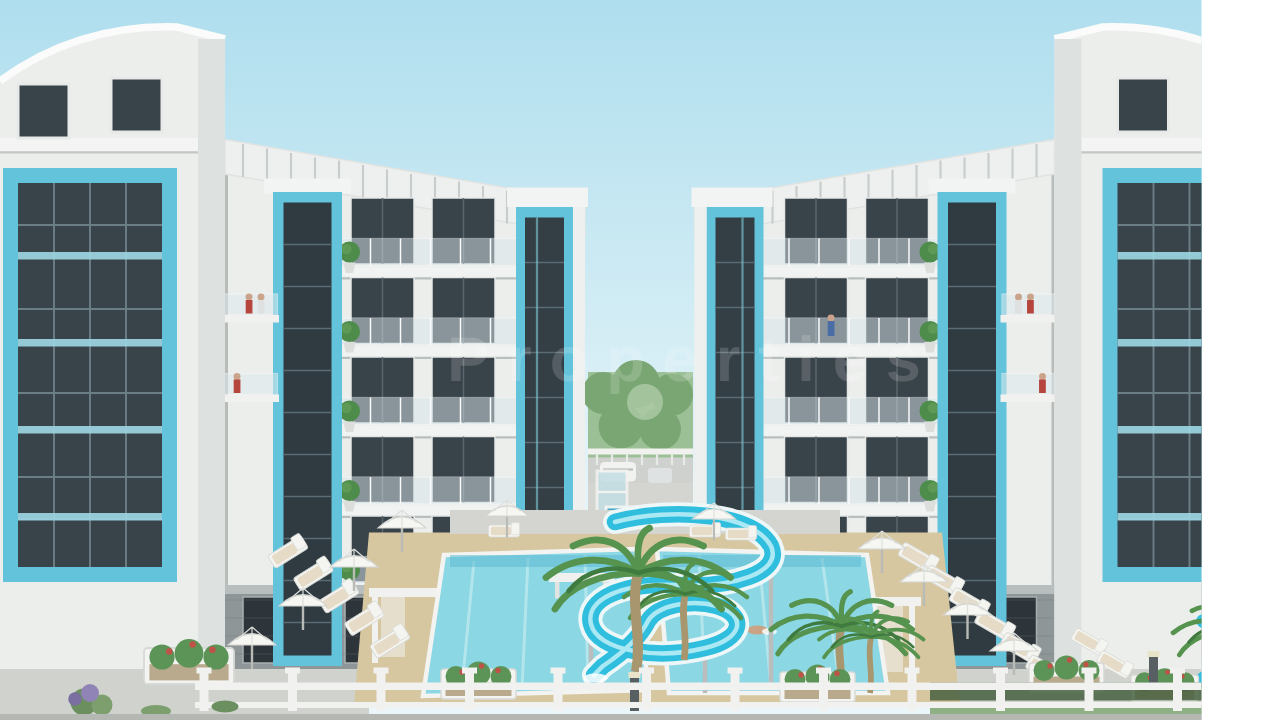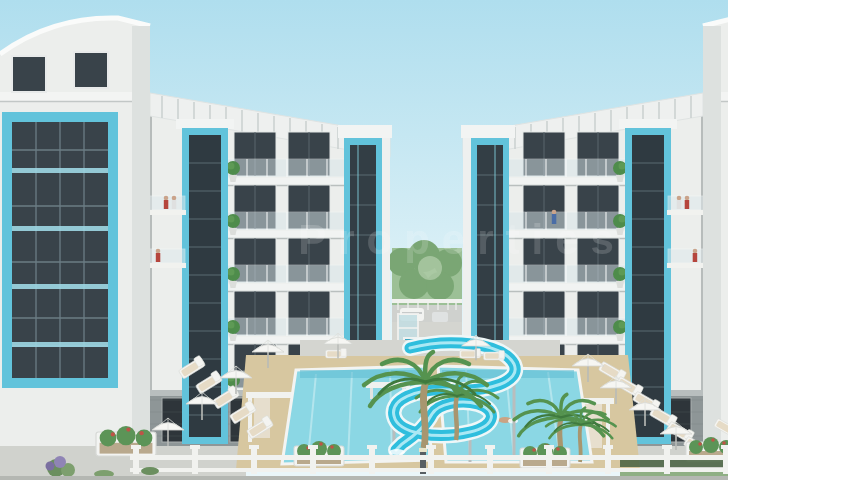--- a/index.html
+++ b/index.html
@@ -1,16 +1,16 @@
 <!DOCTYPE html>
 <html><head>
 <meta charset="utf-8">
 <style>
   html,body{margin:0;padding:0;background:#ffffff;}
-  .stage{width:728px;height:480px;overflow:hidden;position:relative;font-family:"Liberation Sans",sans-serif;}
+  .stage{width:801px;height:480px;overflow:hidden;position:relative;font-family:"Liberation Sans",sans-serif;}
   svg{display:block;}
   .wm{font-family:"Liberation Sans",sans-serif;font-weight:bold;letter-spacing:12px;opacity:.16;}
   .thinline{stroke:#6f7779;stroke-opacity:.22;stroke-width:1;}
 </style>
 </head>
 <body>
 
 <div class="stage">
 <svg width="853" height="480" viewBox="0 0 853 480">
   <defs>

